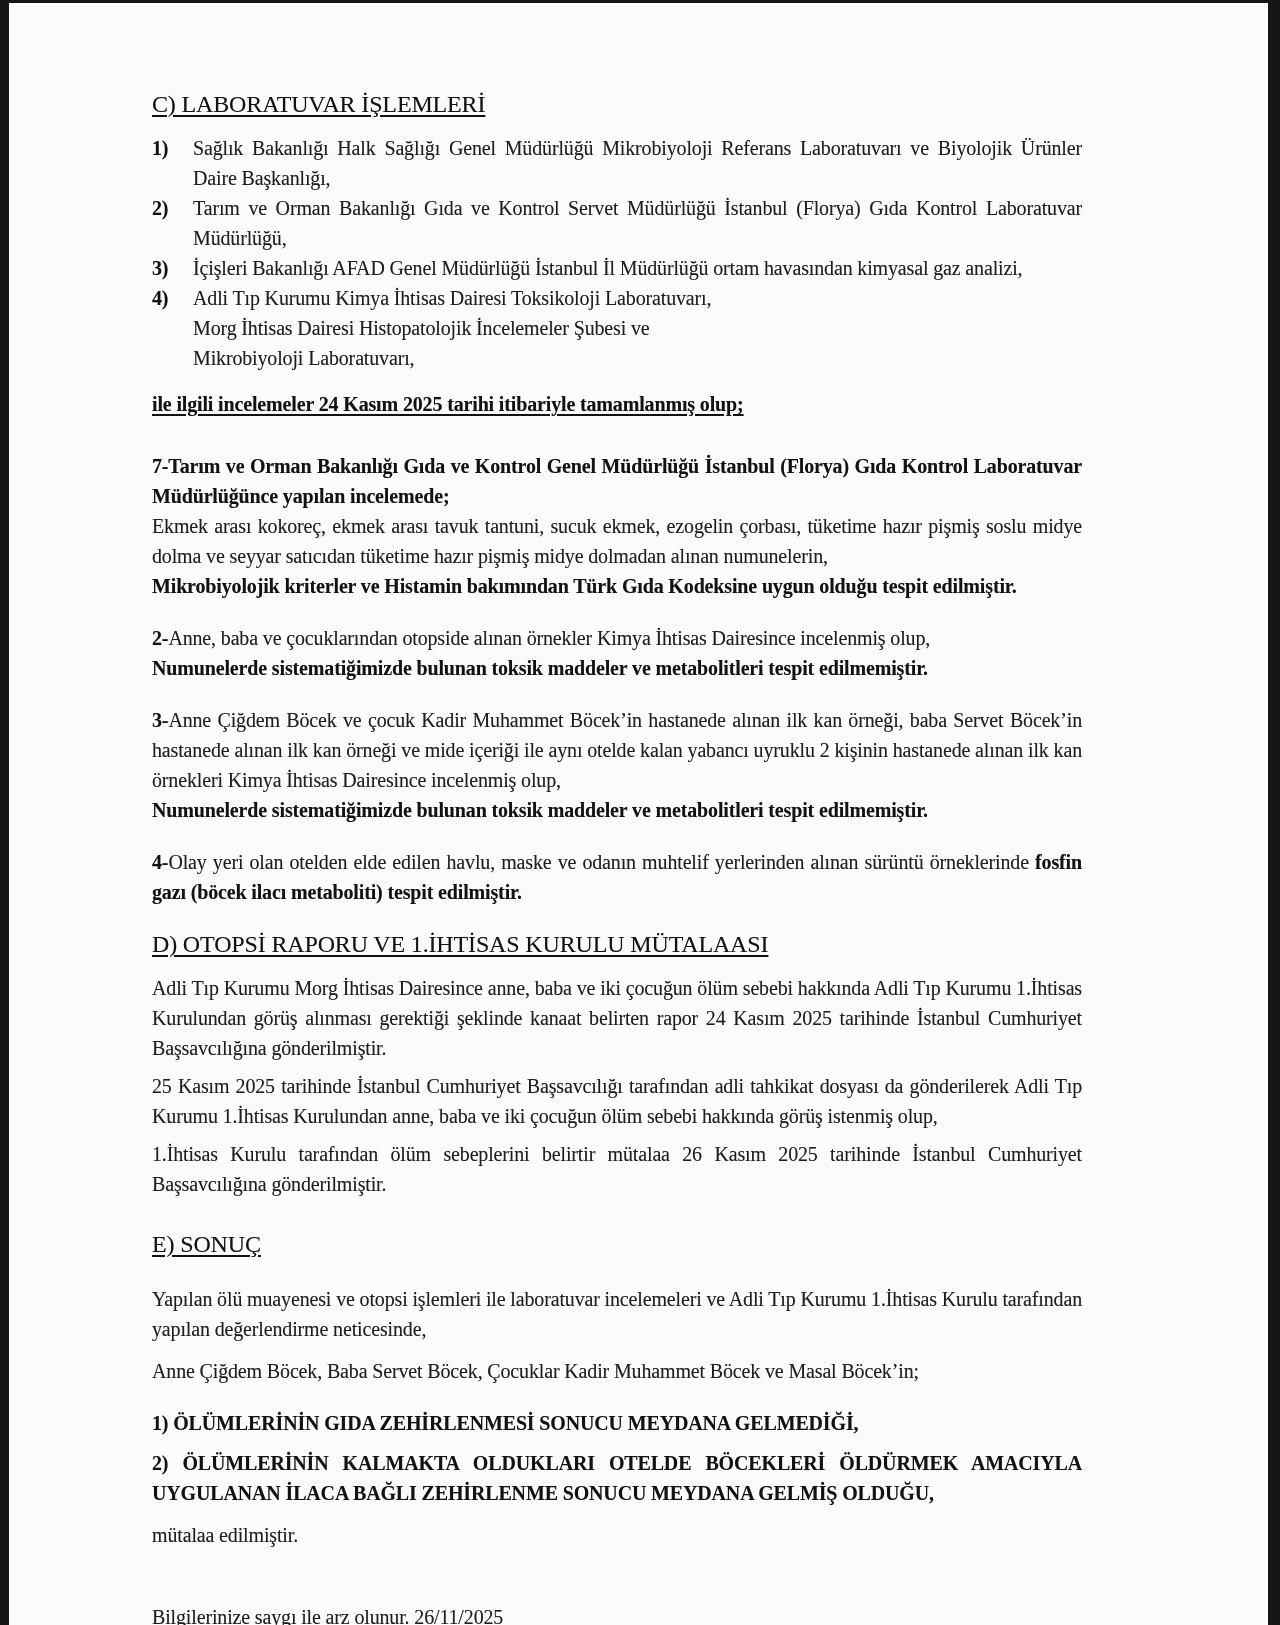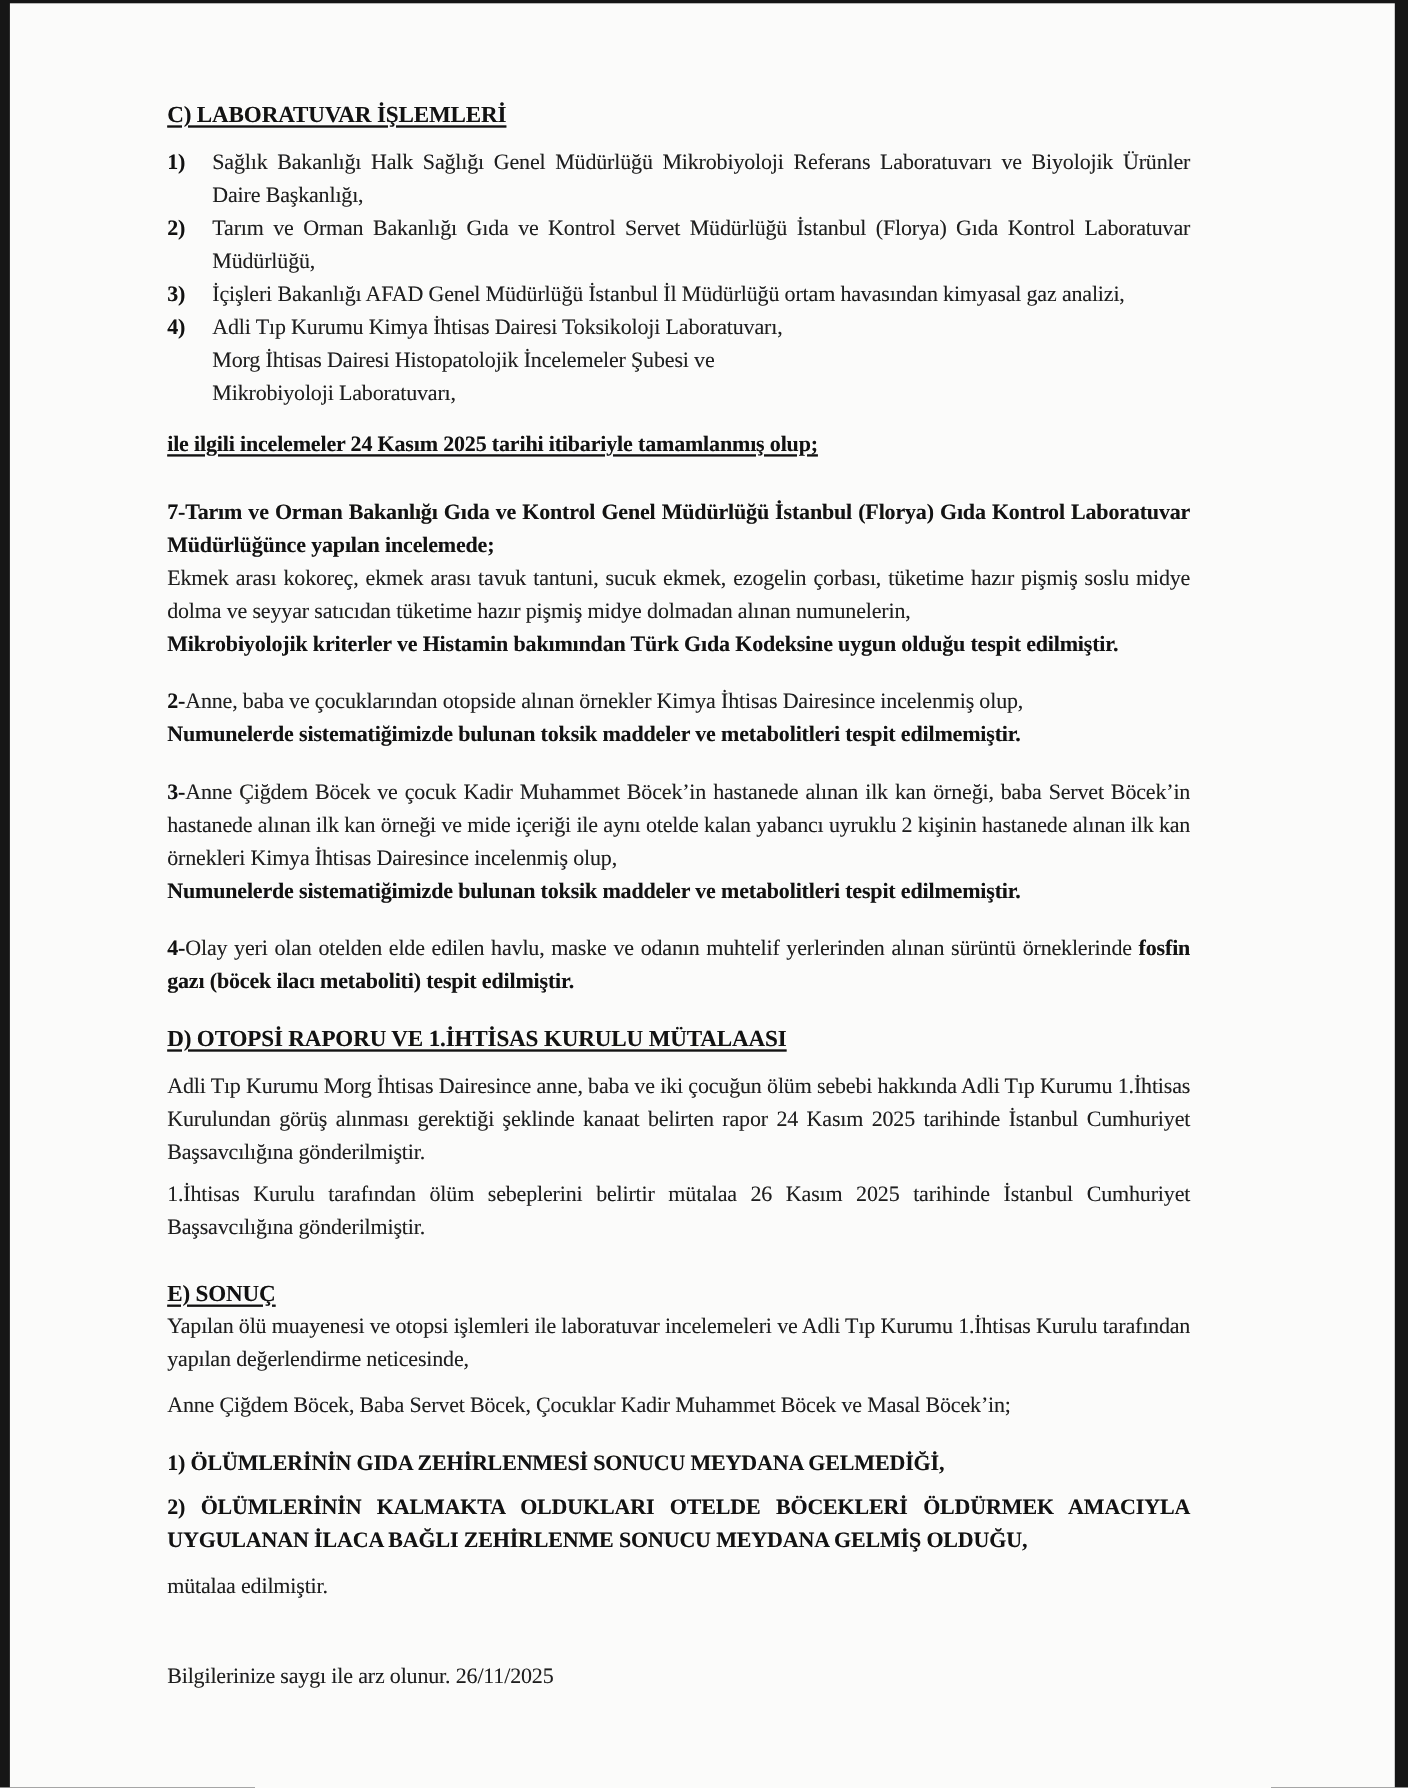--- a/index.html
+++ b/index.html
@@ -24,27 +24,27 @@
   }
   .content{
     padding:86px 186px 0 143px; 
     font-size:20px;
     line-height:30px;
     letter-spacing:-0.15px;
   }
   .b{font-weight:700;color:var(--ink-bold);}
   .u{text-decoration:underline;text-decoration-thickness:2px;text-underline-offset:3px;}
   .heading{
-    font-weight:700;
+    font-weight:400;
     color:var(--ink-bold);
-    font-size:21px;
+    font-size:24px;
   }
   .heading-c{margin-bottom:14px;}
   .heading-d{margin-top:6px;margin-bottom:14px;}
-  .heading-e{margin-top:30px;margin-bottom:0;}
+  .heading-e{margin-top:30px;margin-bottom:25px;}
   .lab-list{list-style:none;margin-bottom:16px;}
   .lab-item{display:flex;}
   .lab-item .num{
     flex:0 0 41px;
     font-weight:700;
     color:var(--ink-bold);
   }
   .lab-item .itext{flex:1;text-align:justify;}
   .completion{margin-bottom:32px;font-family:Liberation Serif, serif;}
   .finding{margin-bottom:22px;text-align:justify;}
@@ -102,20 +102,21 @@
       <div class="b">Numunelerde sistematiğimizde bulunan toksik maddeler ve metabolitleri tespit edilmemiştir.</div>
     </div>
 
     <div class="finding">
       <div class="jline"><span class="b">4-</span><span>Olay yeri olan otelden elde edilen havlu, maske ve odanın muhtelif yerlerinden alınan sürüntü örneklerinde </span><span class="b">fosfin gazı (böcek ilacı metaboliti) tespit edilmiştir.</span></div>
     </div>
 
     <div class="heading heading-d"><span class="u">D) OTOPSİ RAPORU VE 1.İHTİSAS KURULU MÜTALAASI</span></div>
 
     <div class="sd-par">Adli Tıp Kurumu Morg İhtisas Dairesince anne, baba ve iki çocuğun ölüm sebebi hakkında Adli Tıp Kurumu 1.İhtisas Kurulundan görüş alınması gerektiği şeklinde kanaat belirten rapor 24 Kasım 2025 tarihinde İstanbul Cumhuriyet Başsavcılığına gönderilmiştir.</div>
+    <div class="sd-par">25 Kasım 2025 tarihinde İstanbul Cumhuriyet Başsavcılığı tarafından adli tahkikat dosyası da gönderilerek Adli Tıp Kurumu 1.İhtisas Kurulundan anne, baba ve iki çocuğun ölüm sebebi hakkında görüş istenmiş olup,</div>
     <div class="sd-par last">1.İhtisas Kurulu tarafından ölüm sebeplerini belirtir mütalaa 26 Kasım 2025 tarihinde İstanbul Cumhuriyet Başsavcılığına gönderilmiştir.</div>
 
     <div class="heading heading-e"><span class="u">E) SONUÇ</span></div>
 
     <div class="se-par1">Yapılan ölü muayenesi ve otopsi işlemleri ile laboratuvar incelemeleri ve Adli Tıp Kurumu 1.İhtisas Kurulu tarafından yapılan değerlendirme neticesinde,</div>
     <div class="se-par2">Anne Çiğdem Böcek, Baba Servet Böcek, Çocuklar Kadir Muhammet Böcek ve Masal Böcek’in;</div>
     <div class="b concl1">1) ÖLÜMLERİNİN GIDA ZEHİRLENMESİ SONUCU MEYDANA GELMEDİĞİ,</div>
     <div class="b concl2">2) ÖLÜMLERİNİN KALMAKTA OLDUKLARI OTELDE BÖCEKLERİ ÖLDÜRMEK AMACIYLA UYGULANAN İLACA BAĞLI ZEHİRLENME SONUCU MEYDANA GELMİŞ OLDUĞU,</div>
     <div>mütalaa edilmiştir.</div>
 

